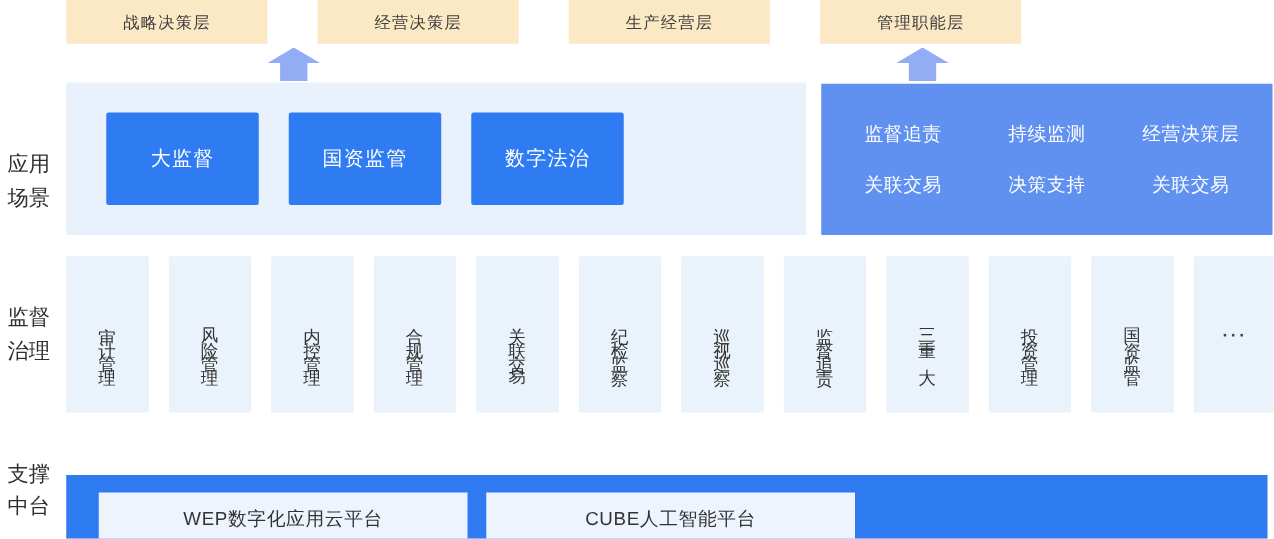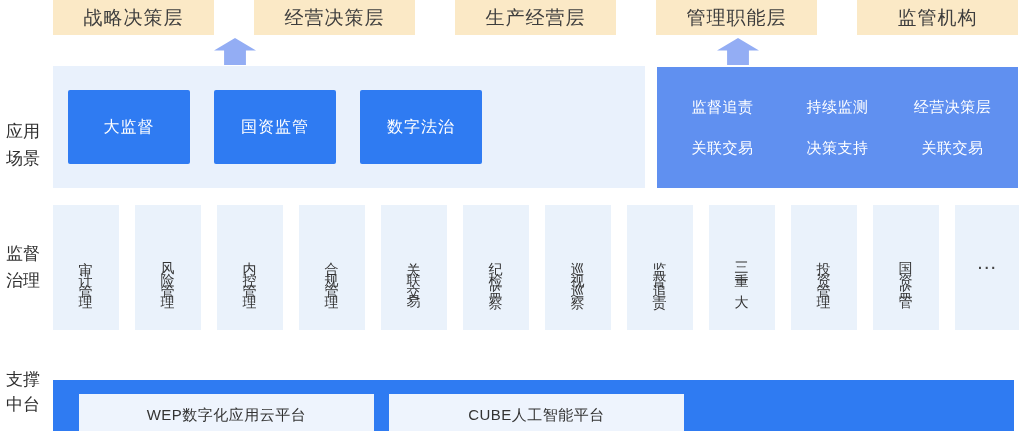--- a/index.html
+++ b/index.html
@@ -6,41 +6,41 @@
   html,body { background:#ffffff; }
   .canvas {
     position:relative; width:1019px; height:431px; background:#ffffff;
     font-family:"Liberation Sans","DejaVu Sans",sans-serif; overflow:hidden;
   }
   
   .top-row { position:absolute; left:53px; top:0; display:flex; gap:40px; }
   .top-box {
     width:161px; height:35px; background:#FBE9C6; color:#3D3D3D;
     display:flex; align-items:center; justify-content:center;
-    font-size:19px; letter-spacing:1px;
+    font-size:13px; letter-spacing:1px;
   }
   
   .arrow {
     position:absolute; top:38px; width:42px; height:27px; background:#93ADF4;
     clip-path:polygon(50% 0, 100% 46%, 76% 46%, 76% 100%, 24% 100%, 24% 46%, 0 46%);
   }
   .arrow-1 { left:214px; }
   .arrow-2 { left:717px; }
   
   .rail {
     position:absolute; left:0; width:46px; text-align:center;
     font-size:17px; font-weight:500; color:#2F2F2F; line-height:27px;
   }
   .rail-app { top:118px; }
   .rail-gov { top:240px;font-family:Liberation Serif, serif; }
   .rail-plat { top:367px; line-height:25px; }
   
   .app-panel {
     position:absolute; left:53px; top:66px; width:592px; height:122px;
-    background:#E9F1FC; display:flex; align-items:center; gap:24px; padding-left:15px;
+    background:#E9F1FC; display:flex; align-items:center; gap:24px; padding-left:32px;
   }
   .app-box {
     width:122px; height:74px; background:#2F7BF2; color:#ffffff;
     display:flex; align-items:center; justify-content:center;
     font-size:16px; letter-spacing:1px; border-radius:2px; flex:none;
   }
   
   .func-panel {
     position:absolute; left:657px; top:67px; width:361px; height:121px;
     background:#6090F0; display:grid; grid-template-columns:1fr 1fr 1fr;
@@ -87,23 +87,20 @@
       </div>
 
       <div class="top-box">
         <span>生产经营层</span>
       </div>
 
       <div class="top-box">
         <span>管理职能层</span>
       </div>
 
-      <div class="top-box">
-        <span>监管机构</span>
-      </div>
     </div>
 
   <div class="arrow arrow-1"></div>
   <div class="arrow arrow-2"></div>
 
   <div class="rail rail-app">
     <div>应用</div>
     <div>场景</div>
   </div>
   <div class="rail rail-gov">

